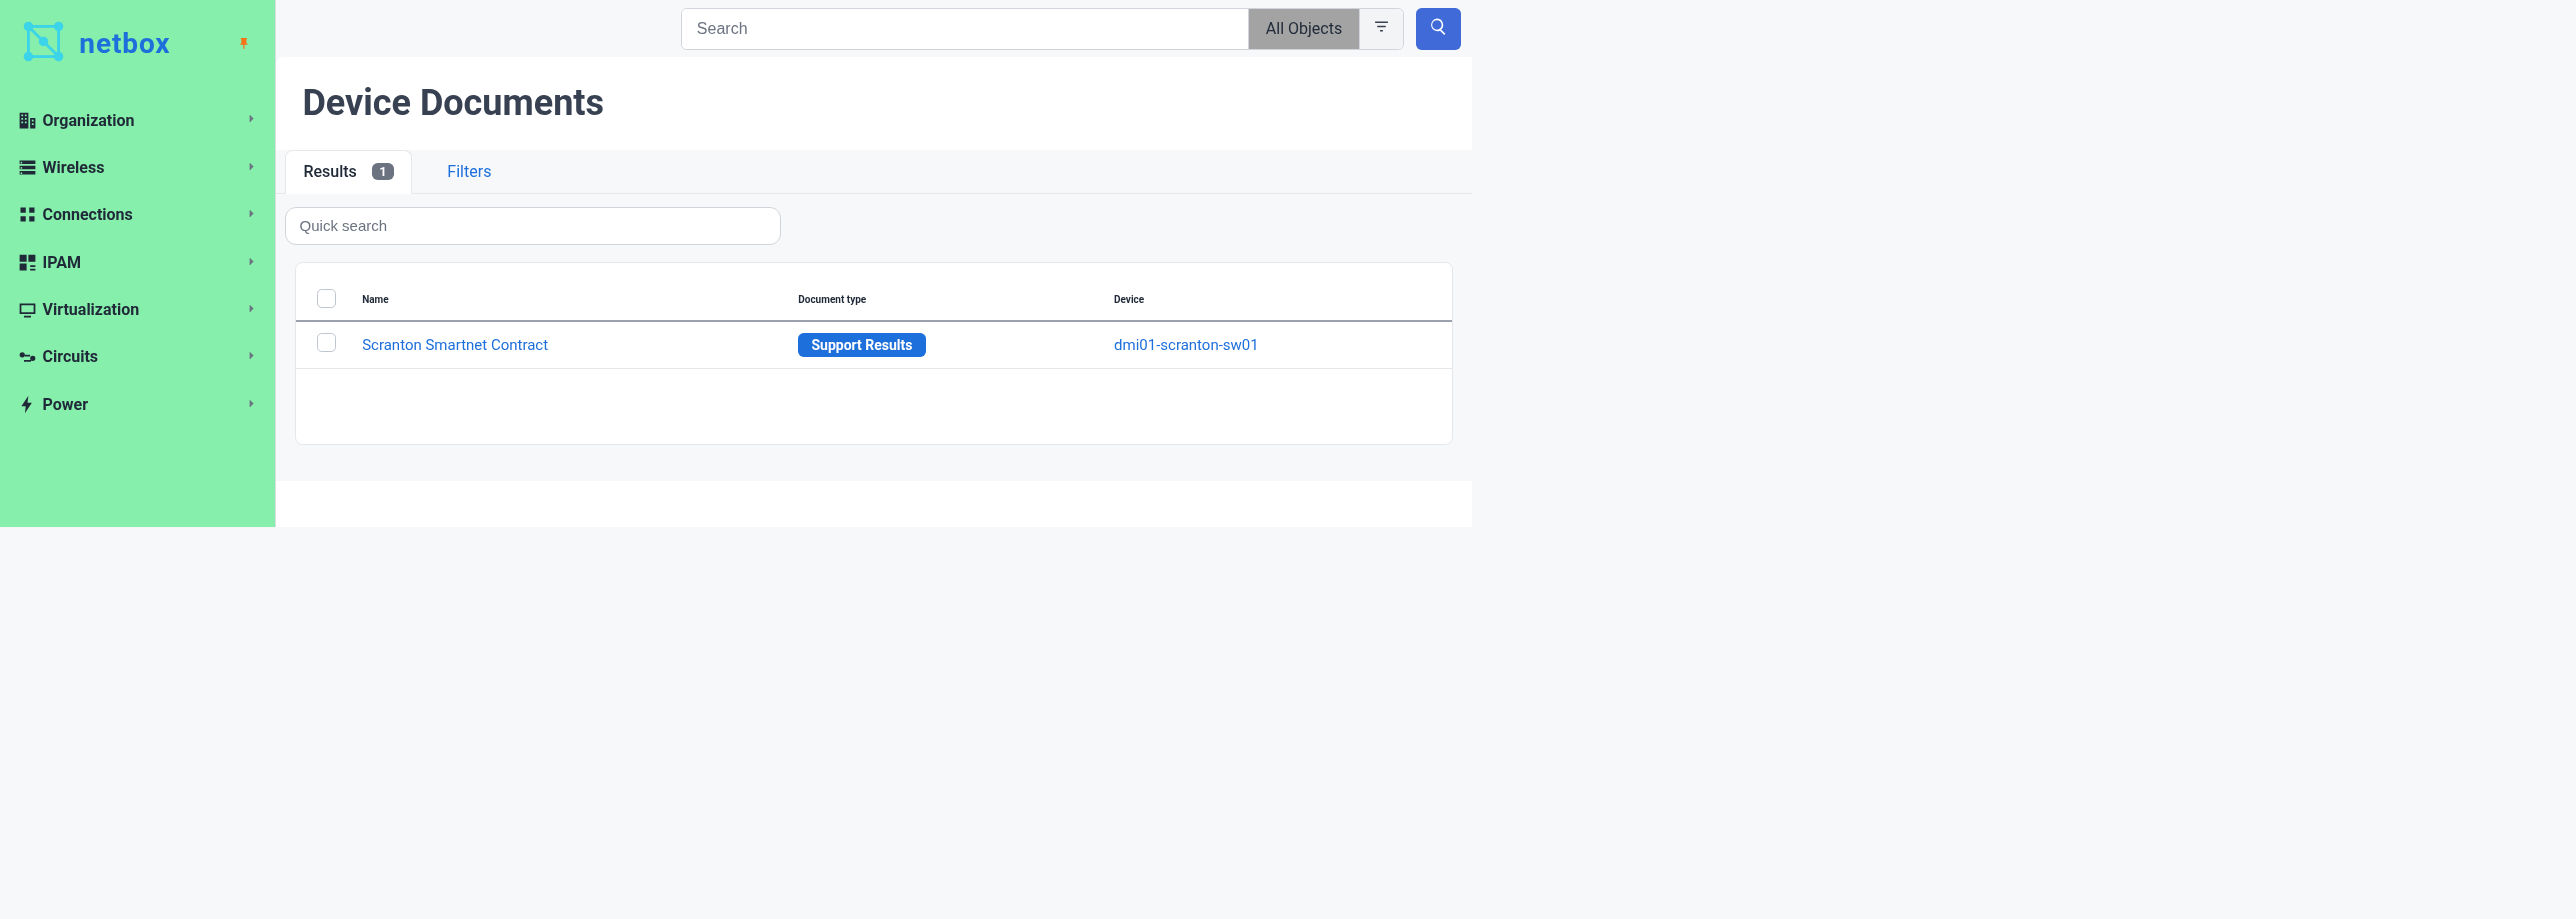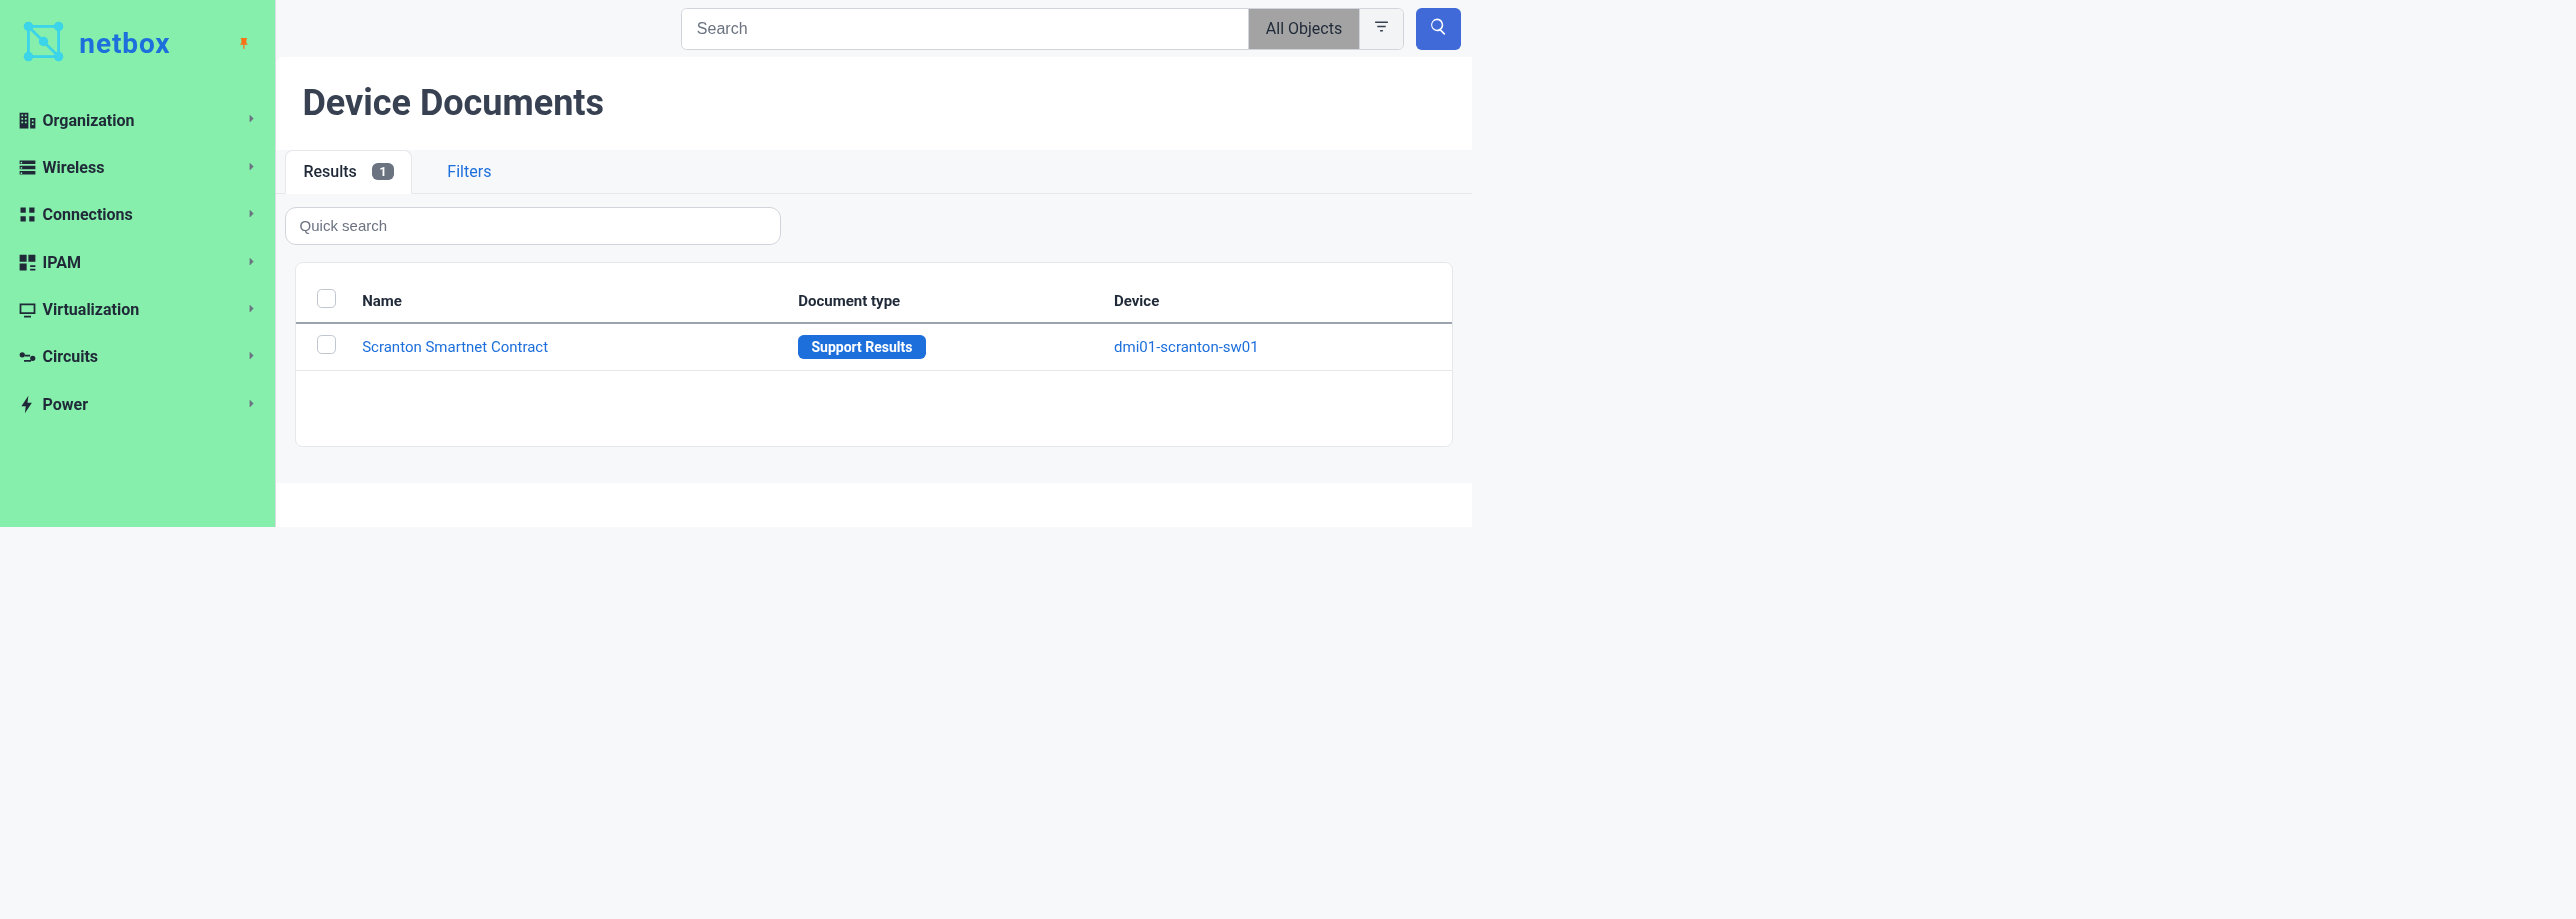--- a/index.html
+++ b/index.html
@@ -196,21 +196,21 @@
   .table-card {
     margin: 0 9.4px 19px 9.4px;
     border: 0.9px solid #e5e7eb;
     border-radius: 7.5px;
     background: #fff;
     padding: 17px 0 75px 0;
   }
   table { width: 100%; border-collapse: collapse; }
   thead th {
     text-align: left;
-    font-size: 15px;
+    font-size: 10px;
     font-weight: 700;
     color: #1f2937;
     padding: 9.4px 13.2px 9.4px 13.2px;
     border-bottom: 2.8px solid #9ca3af;
   }
   thead th:first-child, tbody td:first-child { width: 43px; padding-left: 21px; }
   tbody td {
     padding: 11.3px 13.2px;
     border-bottom: 0.9px solid #e5e7eb;
     font-size: 15px;

